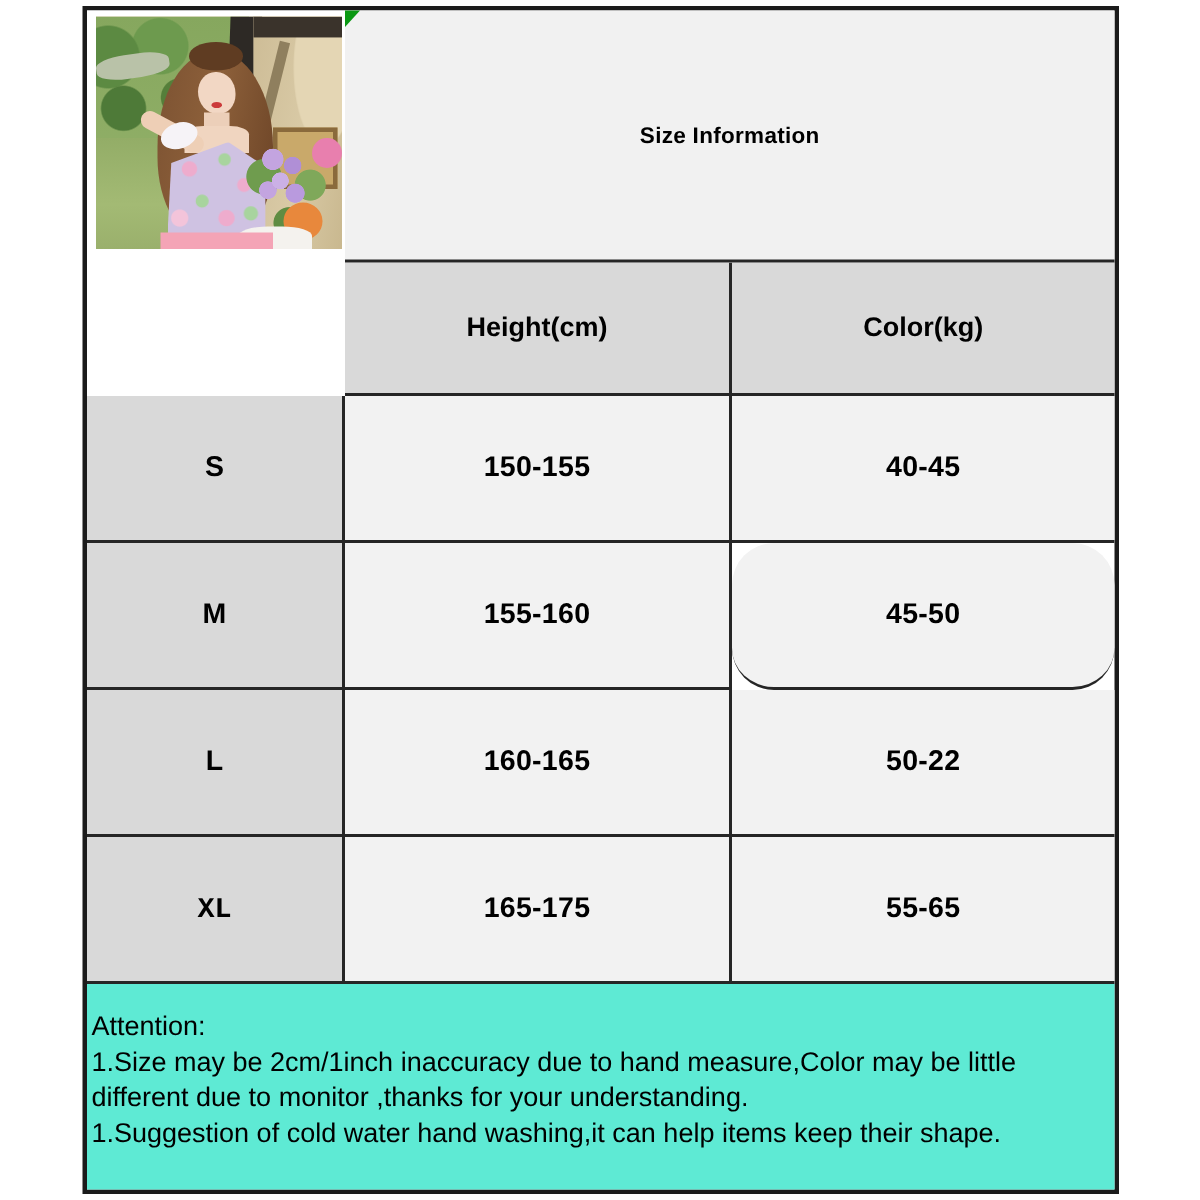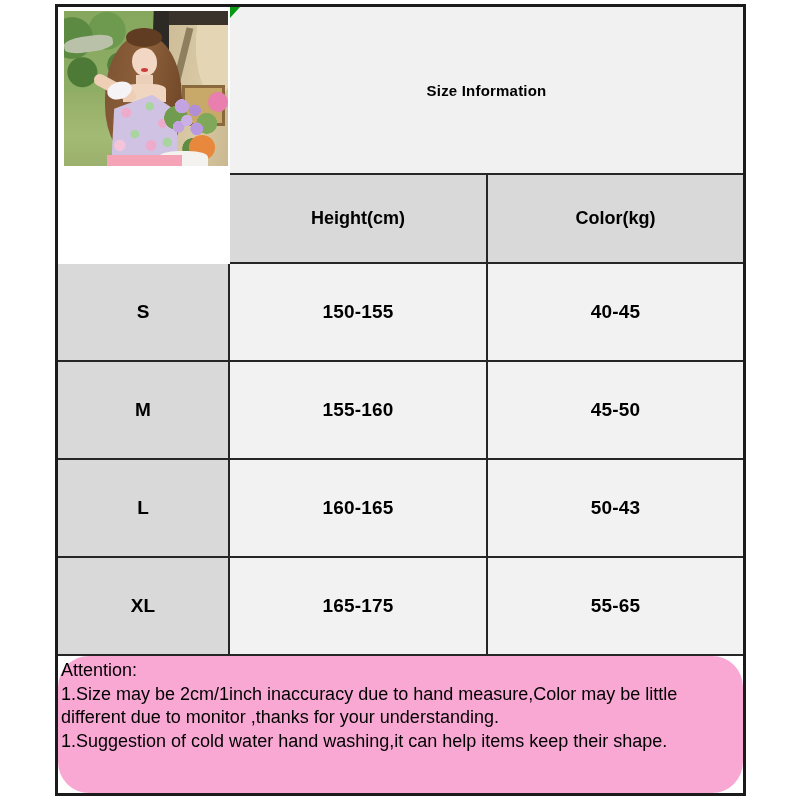--- a/index.html
+++ b/index.html
@@ -34,25 +34,25 @@
   .head { background:#d9d9d9; font-weight:bold; }
   .head-size { font-size:28px; }
   .head-col { font-size:18px; }
 
   
   .size-label { background:#d9d9d9; font-weight:bold; font-size:19px; }
   .val { background:#f2f2f2; font-weight:bold; font-size:19px; letter-spacing:0.2px; }
 
   
   .attention {
-    grid-column:1 / span 3; grid-row:7; background:#f9a8d4;
+    grid-column:1 / span 3; grid-row:7; background:#5eead4;
     border-right:none; border-bottom:none;
     display:block; text-align:left;
-    padding:3px 10px 0 3px;
-    font-size:18px; line-height:23.5px; font-weight:400;border-radius:31px;
+    padding:17px 10px 0 3px;
+    font-size:18px; line-height:23.5px; font-weight:400;
   }
 
   
   .photo { position:relative; width:100%; height:100%; overflow:hidden; background:#d8c9a8; }
   .photo div { position:absolute; }
   .p-trees { left:0; top:0; width:62%; height:58%;
     background:
       radial-gradient(circle at 18% 68%, #4e7a38 0 14%, transparent 15%),
       radial-gradient(circle at 8% 30%, #5c8a42 0 18%, transparent 19%),
       radial-gradient(circle at 42% 22%, #6d9a4e 0 20%, transparent 21%),
@@ -148,27 +148,27 @@
 
     <div class="cell head head-col" style="grid-column:2;grid-row:2;">Height(cm)</div>
     <div class="cell head head-col last-col" style="grid-column:3;grid-row:2;">Color(kg)</div>
 
     <div class="cell size-label" style="grid-column:1;grid-row:3;">S</div>
     <div class="cell val" style="grid-column:2;grid-row:3;">150-155</div>
     <div class="cell val last-col" style="grid-column:3;grid-row:3;">40-45</div>
 
     <div class="cell size-label" style="grid-column:1;grid-row:4;">M</div>
     <div class="cell val" style="grid-column:2;grid-row:4;text-align:center;">155-160</div>
-    <div class="cell val last-col" style="grid-column:3;grid-row:4;">45-50</div>
+    <div class="cell val last-col" style="grid-column:3;grid-row:4;border-radius:28px;">45-50</div>
 
     <div class="cell size-label" style="grid-column:1;grid-row:5;">L</div>
     <div class="cell val" style="grid-column:2;grid-row:5;">160-165</div>
-    <div class="cell val last-col" style="grid-column:3;grid-row:5;">50-43</div>
+    <div class="cell val last-col" style="grid-column:3;grid-row:5;">50-22</div>
 
-    <div class="cell size-label" style="grid-column:1;grid-row:6;">XL</div>
+    <div class="cell size-label" style="grid-column:1;grid-row:6;font-family:Liberation Mono, monospace;">XL</div>
     <div class="cell val" style="grid-column:2;grid-row:6;">165-175</div>
     <div class="cell val last-col" style="grid-column:3;grid-row:6;">55-65</div>
 
     <div class="cell attention">
       <div>Attention:</div>
       <div>1.Size may be 2cm/1inch inaccuracy due to hand measure,Color may be little different due to monitor ,thanks for your understanding.</div>
       <div>1.Suggestion of cold water hand washing,it can help items keep their shape.</div>
     </div>
 
   </div>

